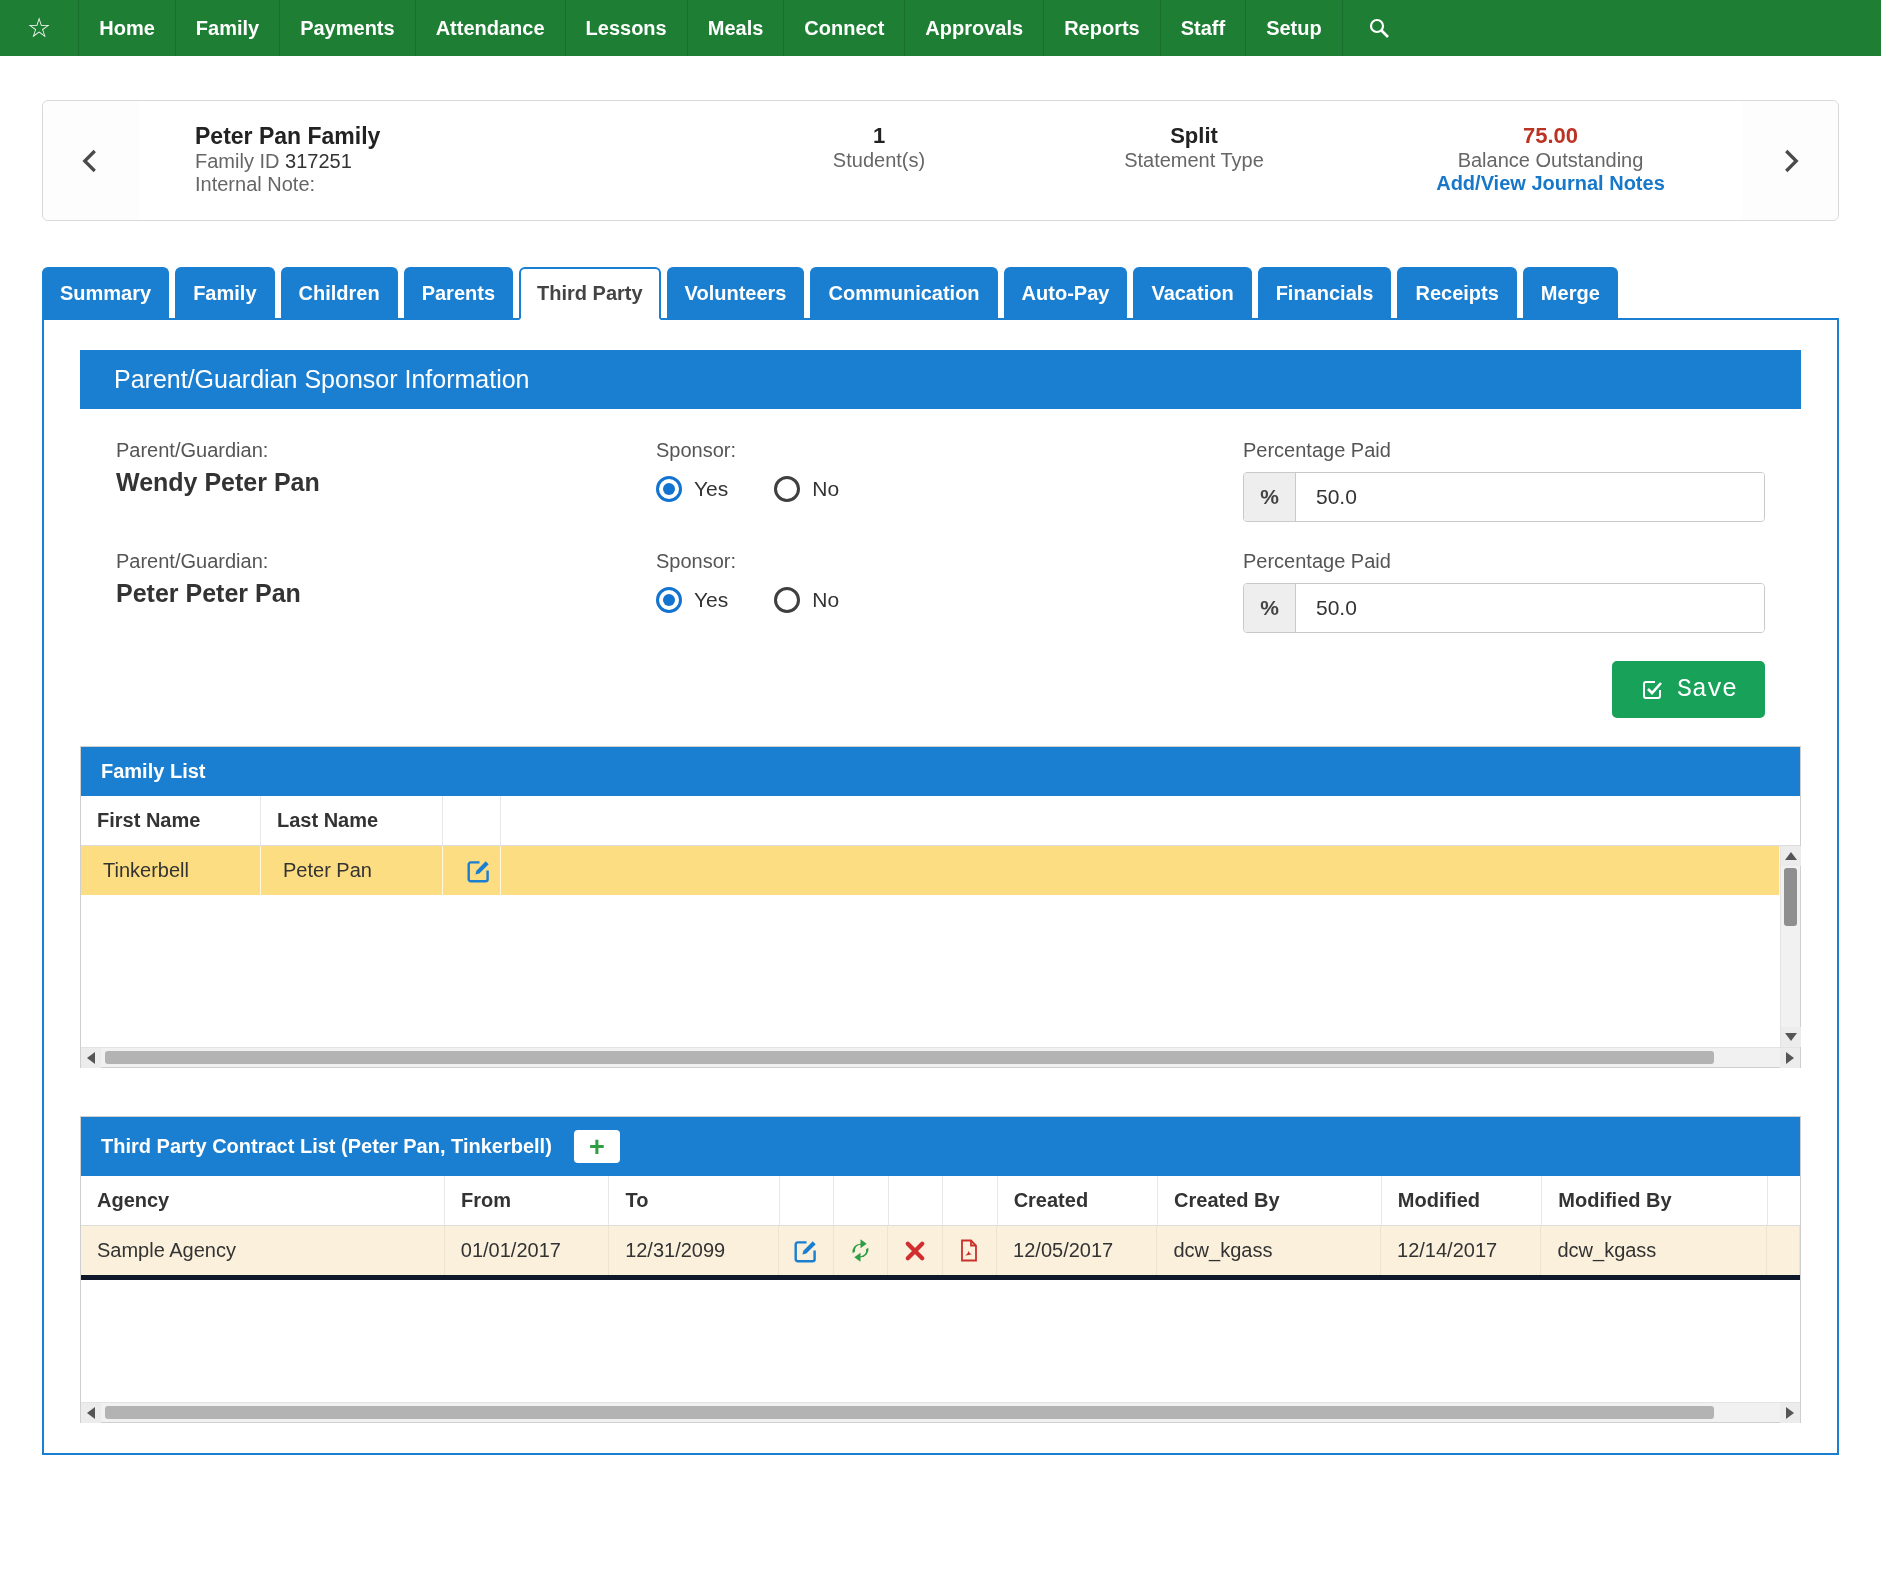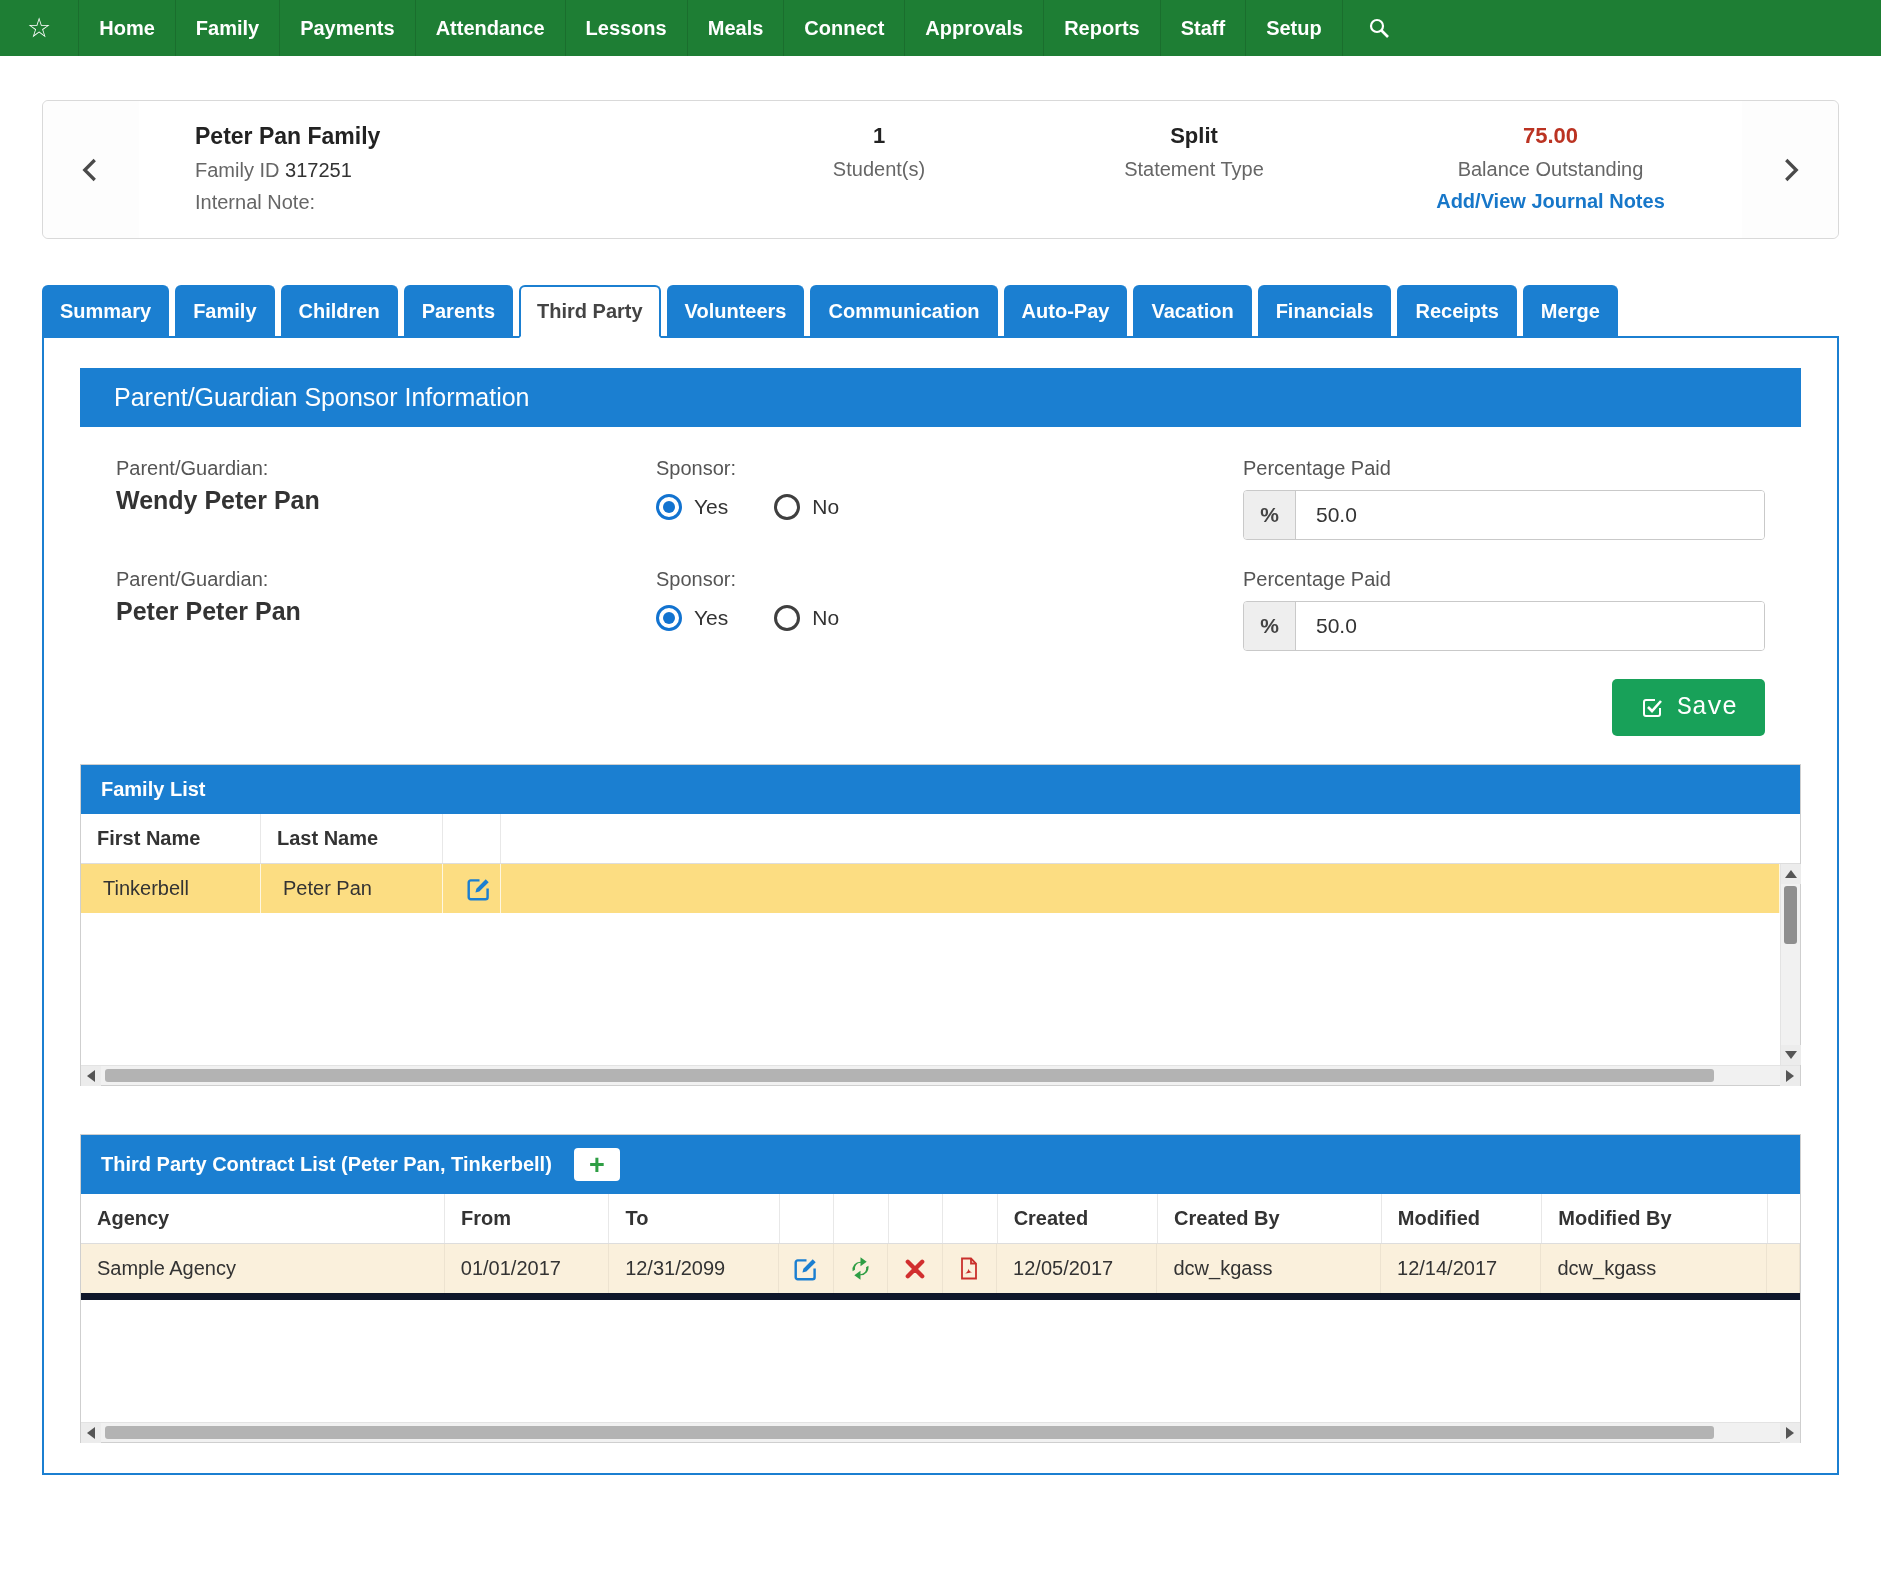--- a/index.html
+++ b/index.html
@@ -17,21 +17,21 @@
   .nav-search { display:flex; align-items:center; padding:0 24px; cursor:pointer; }
 
   main { padding: 0 42px; }
 
   
   .family-card { margin-top:44px; border:1px solid #d9d9d9; border-radius:6px; display:flex; background:#fff; }
   .card-nav { width:96px; display:flex; align-items:center; justify-content:center; cursor:pointer; background:#fdfdfd; }
   .card-nav:first-child { border-radius:6px 0 0 6px; }
   .card-nav:last-child  { border-radius:0 6px 6px 0; }
   .card-grid { flex:1; display:grid; grid-template-columns: 590px 300px 330px 1fr; padding:22px 0 24px; }
-  .cc { display:flex; flex-direction:column; gap:9px; }
+  .cc { display:flex; flex-direction:column; }
   .cc.first { padding-left:56px; }
   .cc.center { text-align:center; align-items:center; }
   .c-title { font-size:23px; font-weight:bold; color:#222; }
   .c-big   { font-size:22px; font-weight:bold; color:#222; }
   .c-big.red { color:#bb3322; }
   .c-line  { font-size:20px; color:#666; }
   .c-line .val { color:#333; }
   .c-link  { font-size:20px; font-weight:bold; color:#1777c9; cursor:pointer; }
 
   
@@ -75,21 +75,21 @@
   .cell { padding:13px 16px; font-size:20px; border-right:1px solid #e8e8e8; display:flex; align-items:center; }
   .hdr .cell { font-weight:bold; color:#333; }
   .hdr { border-bottom:1px solid #ddd; background:#fff; }
 
   
   .c-first { width:180px; } .c-last { width:182px; } .c-editcol { width:58px; justify-content:center; padding:6px; }
   .c-fill { flex:1; border-right:none; }
 
   .row-yellow { background:#fcdd82; }
   .row-yellow .cell { border-right:1px solid rgba(255,255,255,.75);padding-left:22px; }
-  .row-cream { background:#faf0dc; border-bottom:7px solid #0f172a;text-align:right; }
+  .row-cream { background:#faf0dc; border-bottom:5px solid #0f172a;text-align:right; }
   .row-cream .cell { border-right:1px solid rgba(0,0,0,.05); }
 
   .fl-bodywrap { display:flex; }
   .fl-rows { flex:1; min-width:0; }
   .fl-empty { height:152px; background:#fff; }
   .tp-empty { height:122px; background:#fff; }
 
   
   .v-scroll { width:20px; background:#f1f1f1; display:flex; flex-direction:column; border-left:1px solid #e3e3e3; }
   .h-scroll { height:20px; background:#f1f1f1; display:flex; border-top:1px solid #e3e3e3; }

